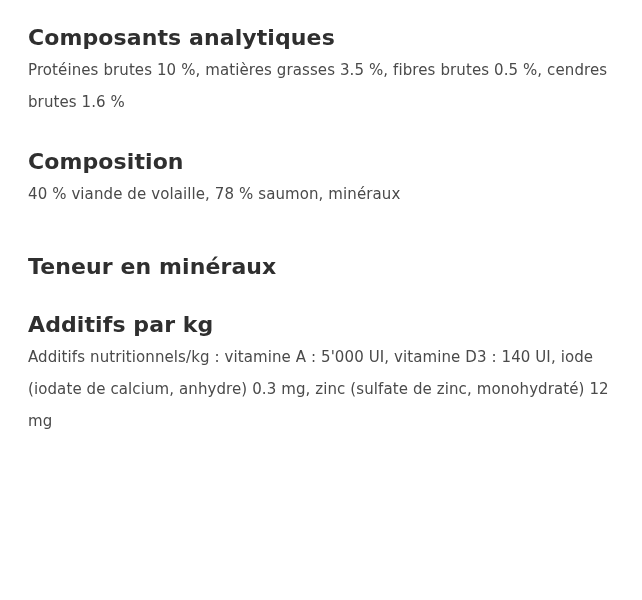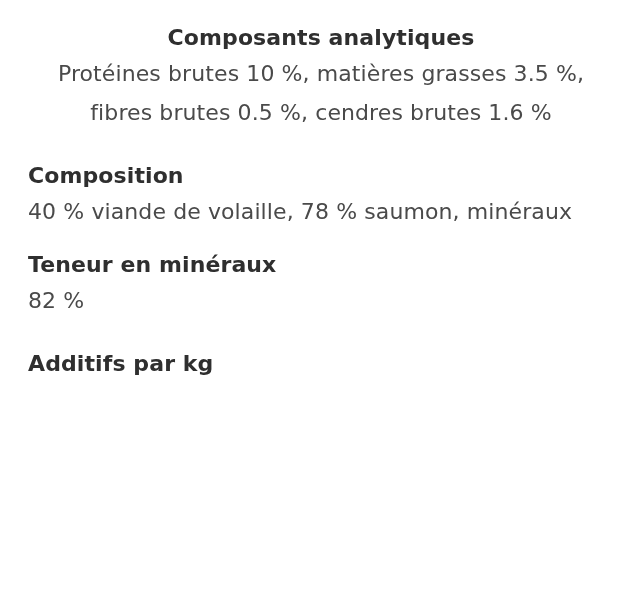--- a/index.html
+++ b/index.html
@@ -26,48 +26,48 @@
   }
   .section-title {
     font-size: 22px;
     font-weight: bold;
     line-height: 28px;
     color: #2f2f2f;
     margin: 0 0 2px 0;
     letter-spacing: 0.1px;
   }
   .section-body {
-    font-size: 22px;
-    line-height: 39px;
+    font-size: 15px;
+    line-height: 32px;
     color: #4a4a4a;
     margin: 0;
     letter-spacing: 0.1px;
   }
-  .sec-analytiques { margin-bottom: 30px; text-align: center; }
-  .sec-composition { margin-bottom: 20px; }
+  .sec-analytiques { margin-bottom: 30px; }
+  .sec-composition { margin-bottom: 43px; }
   .sec-humidite   { margin-bottom: 30px; }
   .sec-additifs   { margin-bottom: 0; }
 </style>
 </head>
 <body>
 
 <div class="page">
 
   <div class="section sec-analytiques">
     <h2 class="section-title">Composants analytiques</h2>
     <p class="section-body">Protéines brutes 10 %, matières grasses 3.5 %, fibres brutes 0.5 %, cendres brutes 1.6 %</p>
   </div>
 
   <div class="section sec-composition">
     <h2 class="section-title">Composition</h2>
     <p class="section-body">40 % viande de volaille, 78 % saumon, minéraux</p>
   </div>
 
   <div class="section sec-humidite">
     <h2 class="section-title">Teneur en minéraux</h2>
-    <p class="section-body">82 %</p>
   </div>
 
   <div class="section sec-additifs">
     <h2 class="section-title">Additifs par kg</h2>
+    <p class="section-body">Additifs nutritionnels/kg : vitamine A : 5'000 UI, vitamine D3 : 140 UI, iode (iodate de calcium, anhydre) 0.3 mg, zinc (sulfate de zinc, monohydraté) 12 mg</p>
   </div>
 
 </div>
 
 </body></html>

